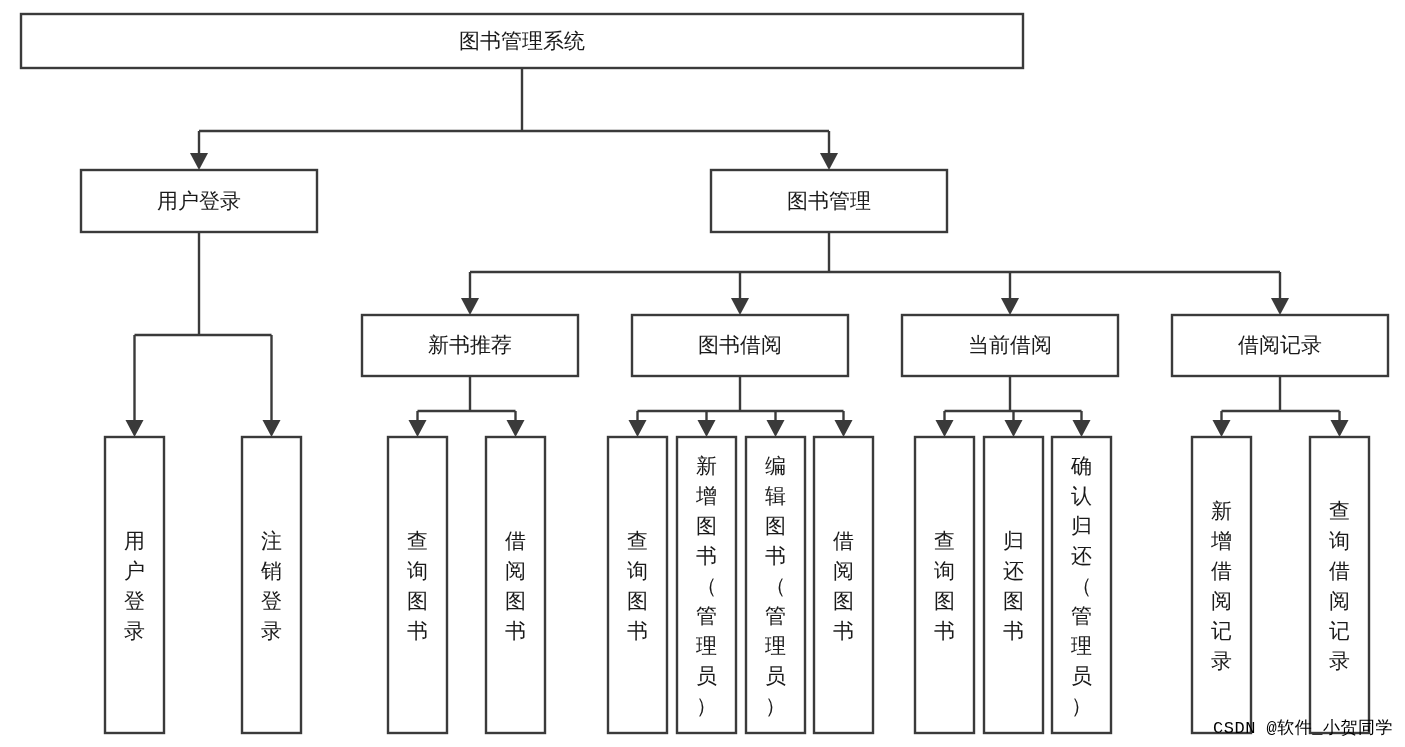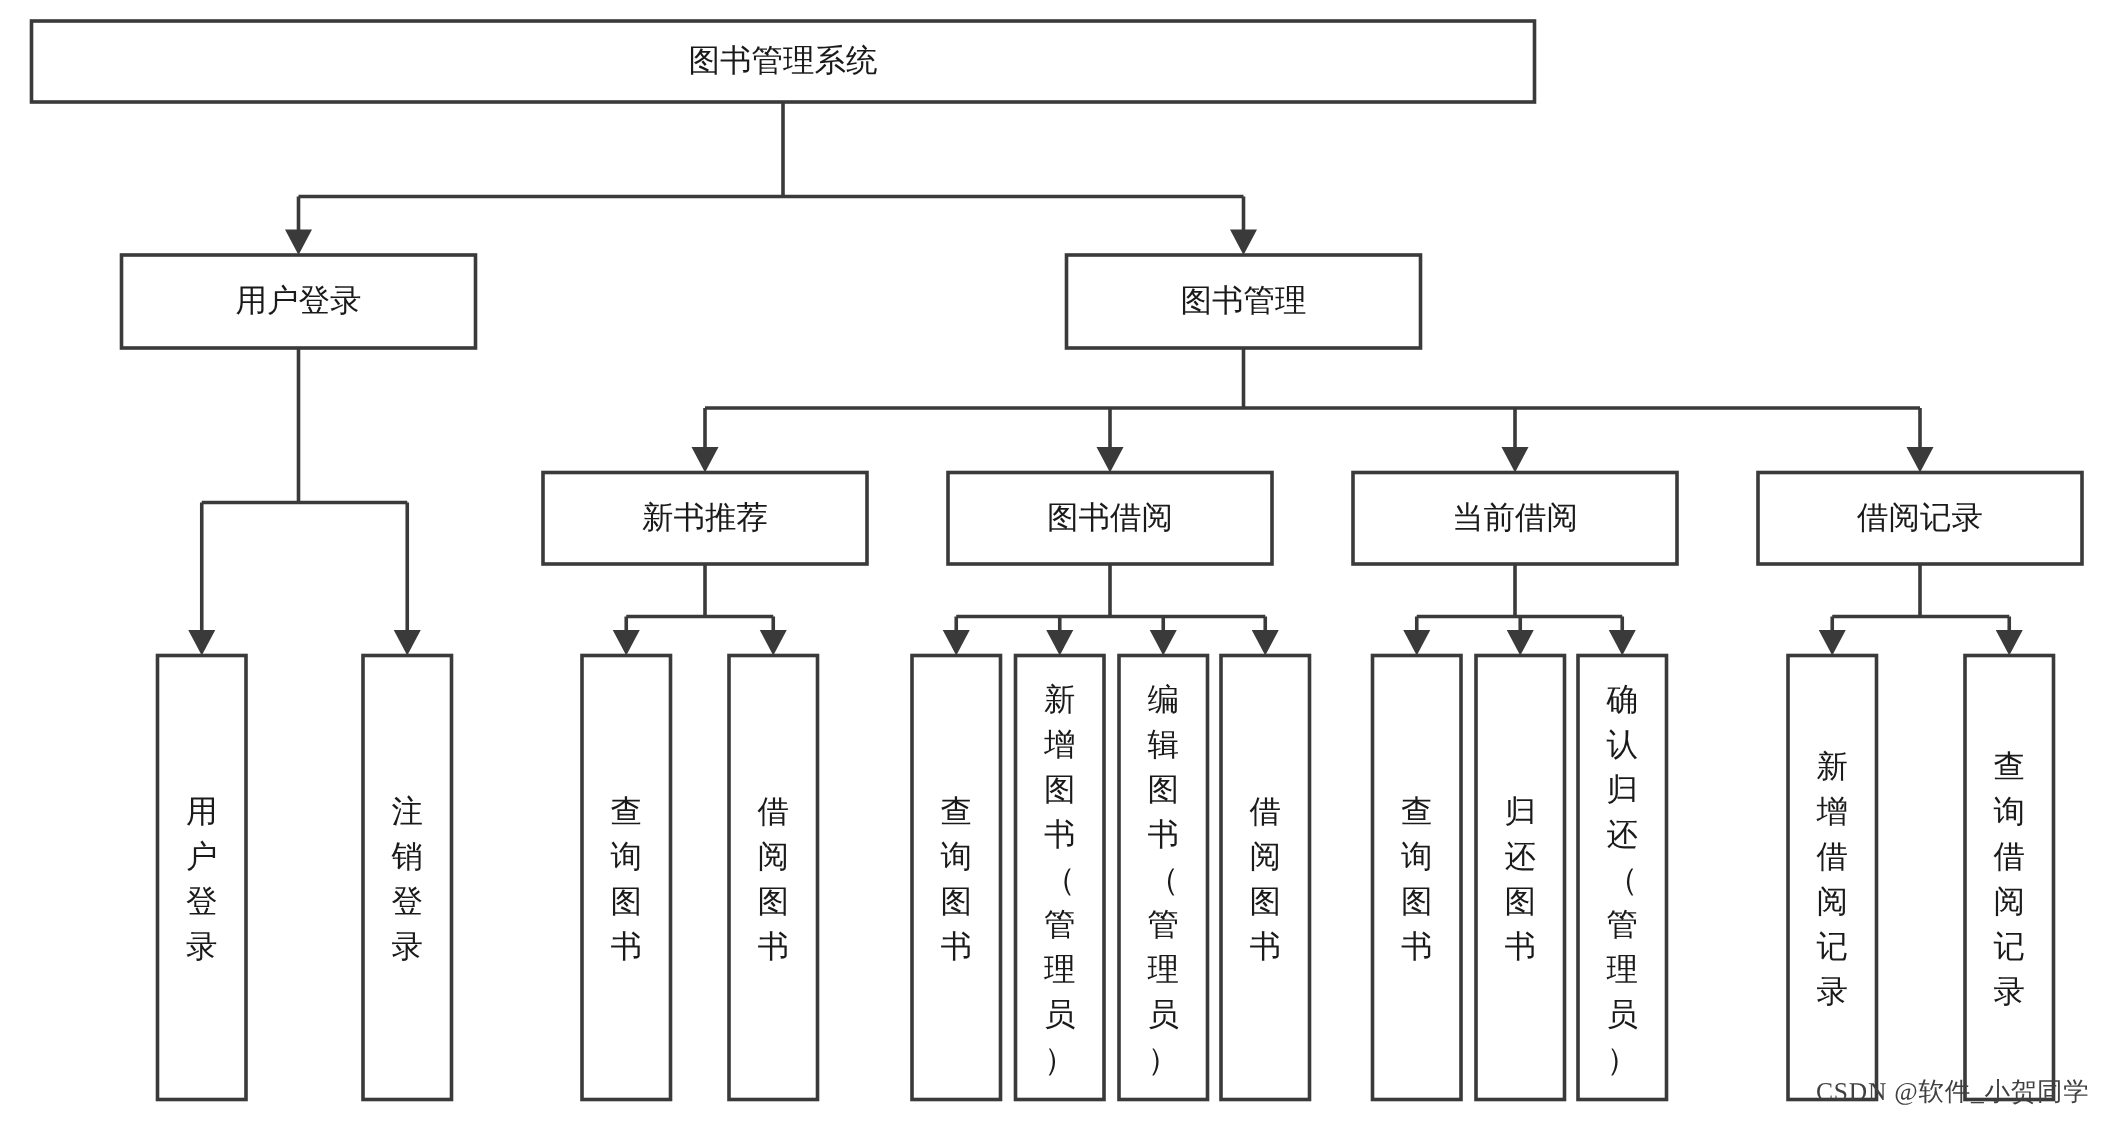--- a/index.html
+++ b/index.html
@@ -51,23 +51,23 @@
     stroke-linecap: butt;
   }
   .arrow-head {
     fill: #3a3a3a;
     stroke: none;
   }
   .watermark {
     position: absolute;
     right: 12px;
     bottom: 8px;
-    font-family: Liberation Serif, serif;
+    font-family: Liberation Mono, monospace;
     font-size: 17px;
-    color: #404040;
+    color: #000000;
     letter-spacing: 0.5px;
     white-space: nowrap;
     user-select: none;
   }
 </style>
 </head>
 <body>
 
 <div id="diagram-root">
   <svg id="flow" viewBox="0 0 1405 747" xmlns="http://www.w3.org/2000/svg">

